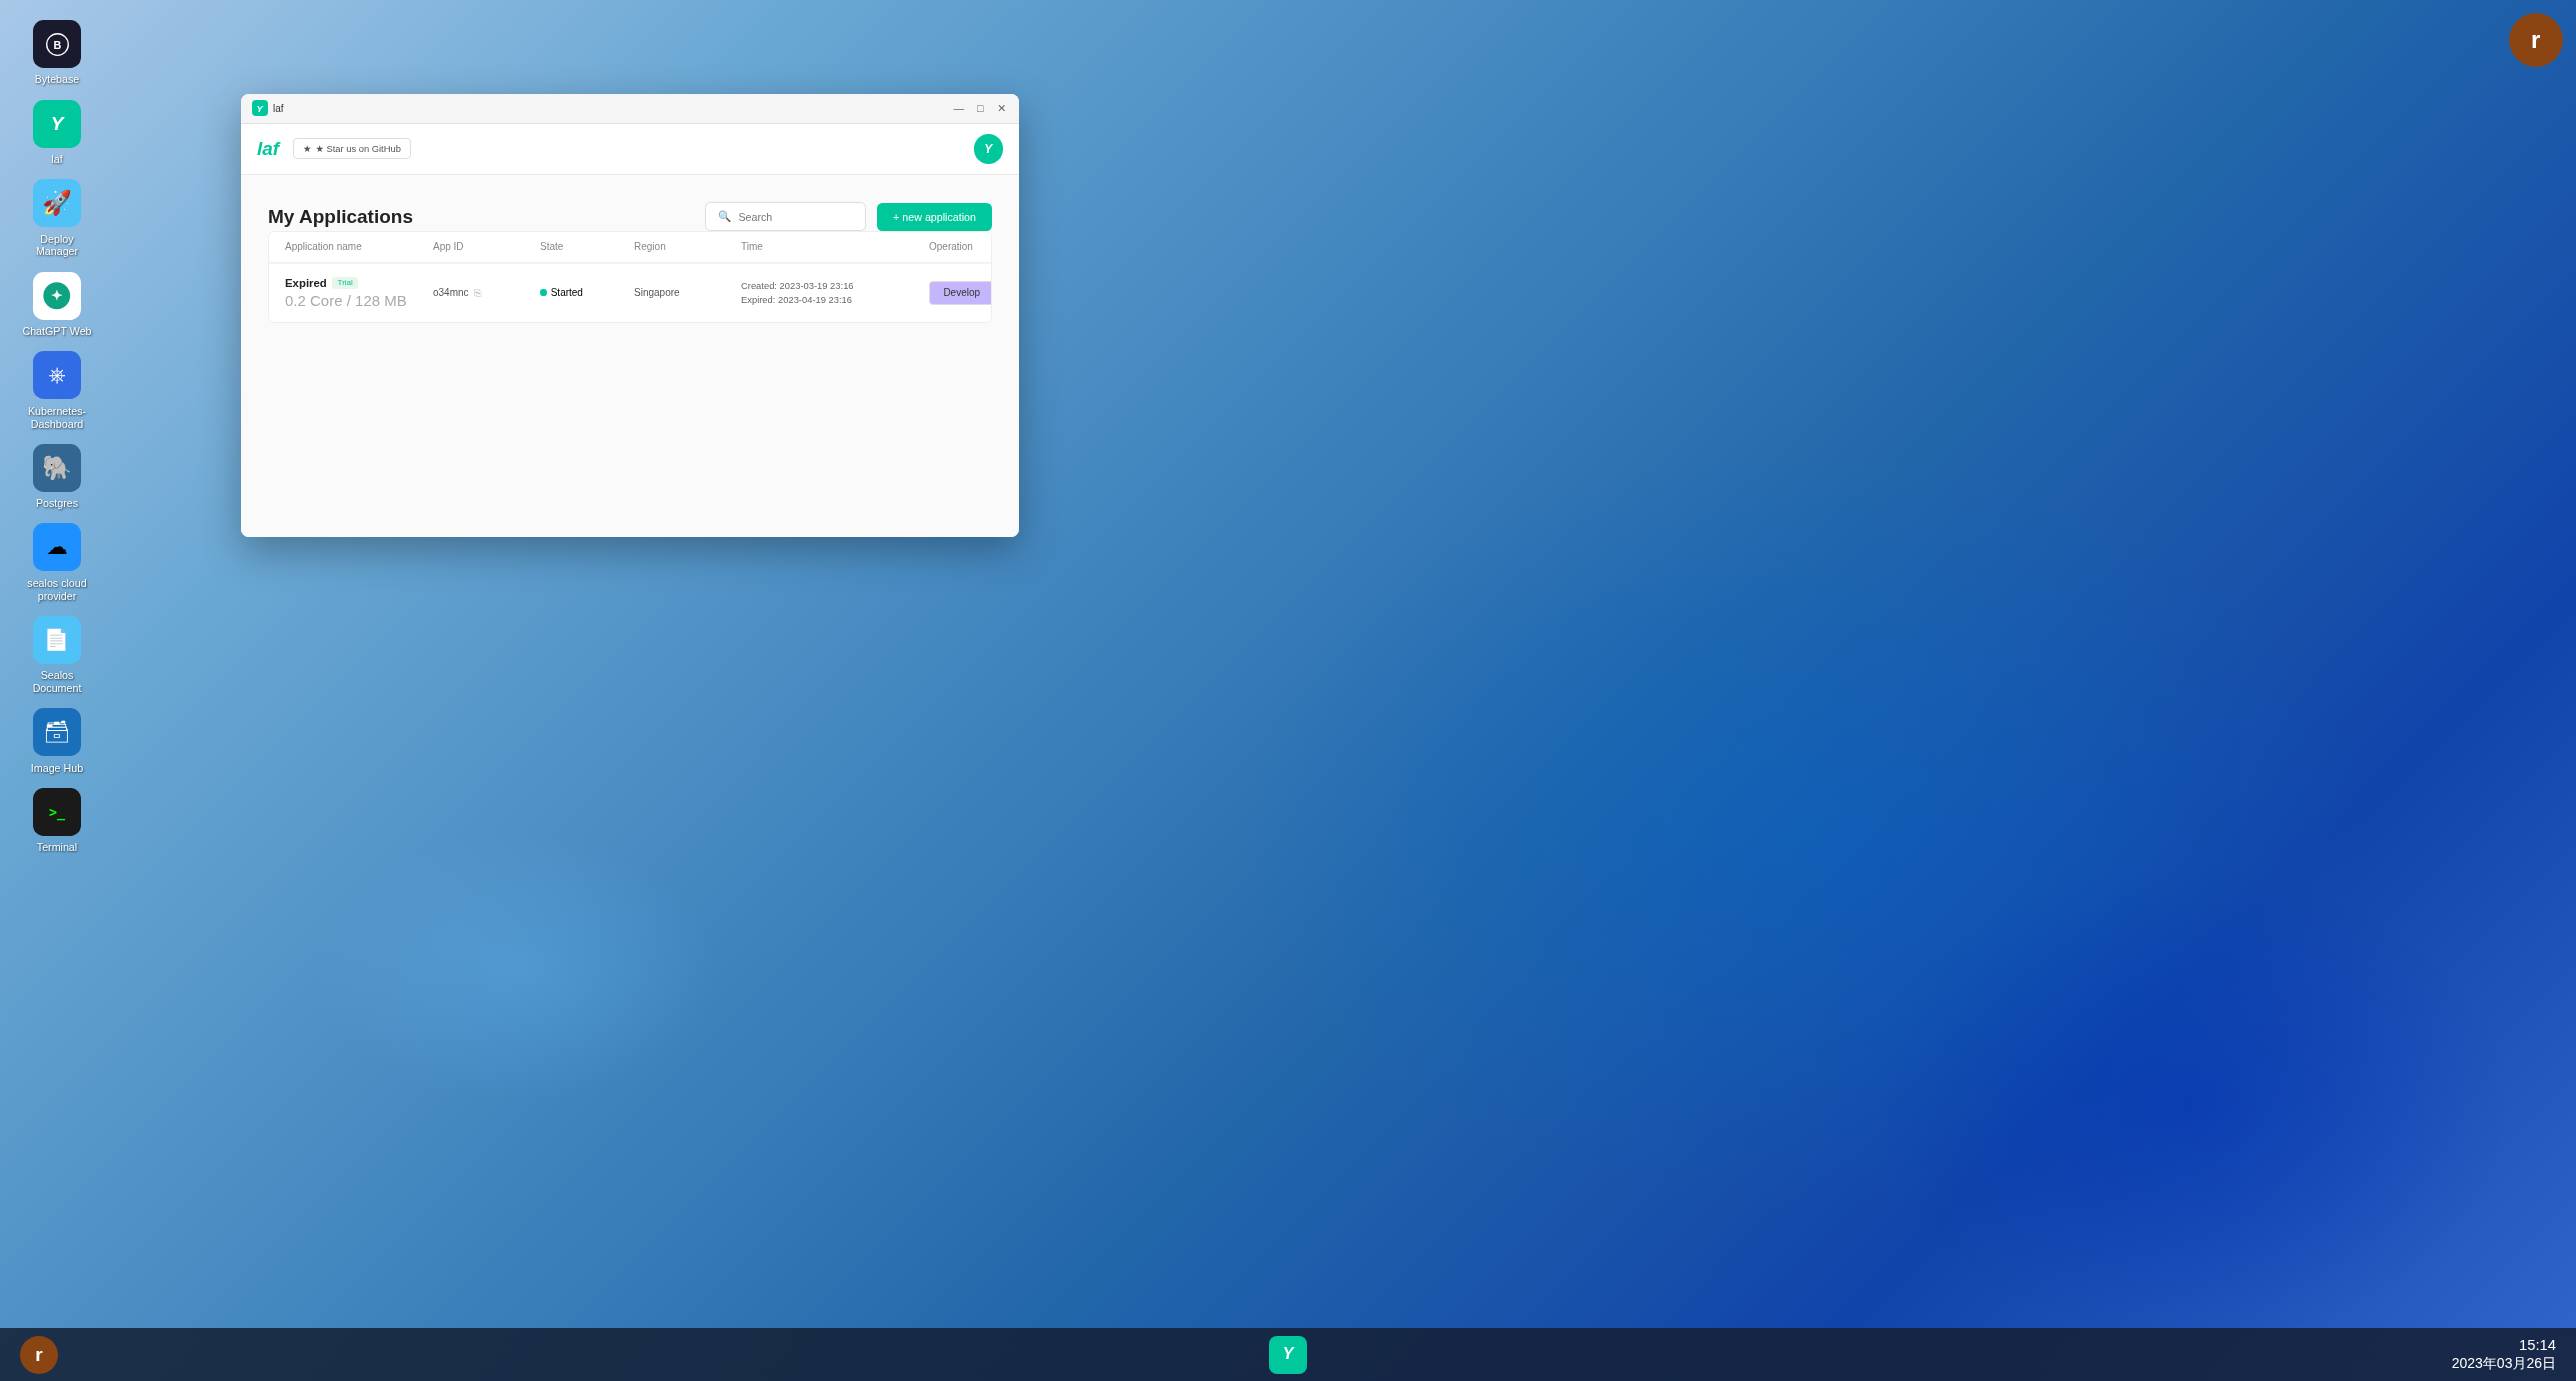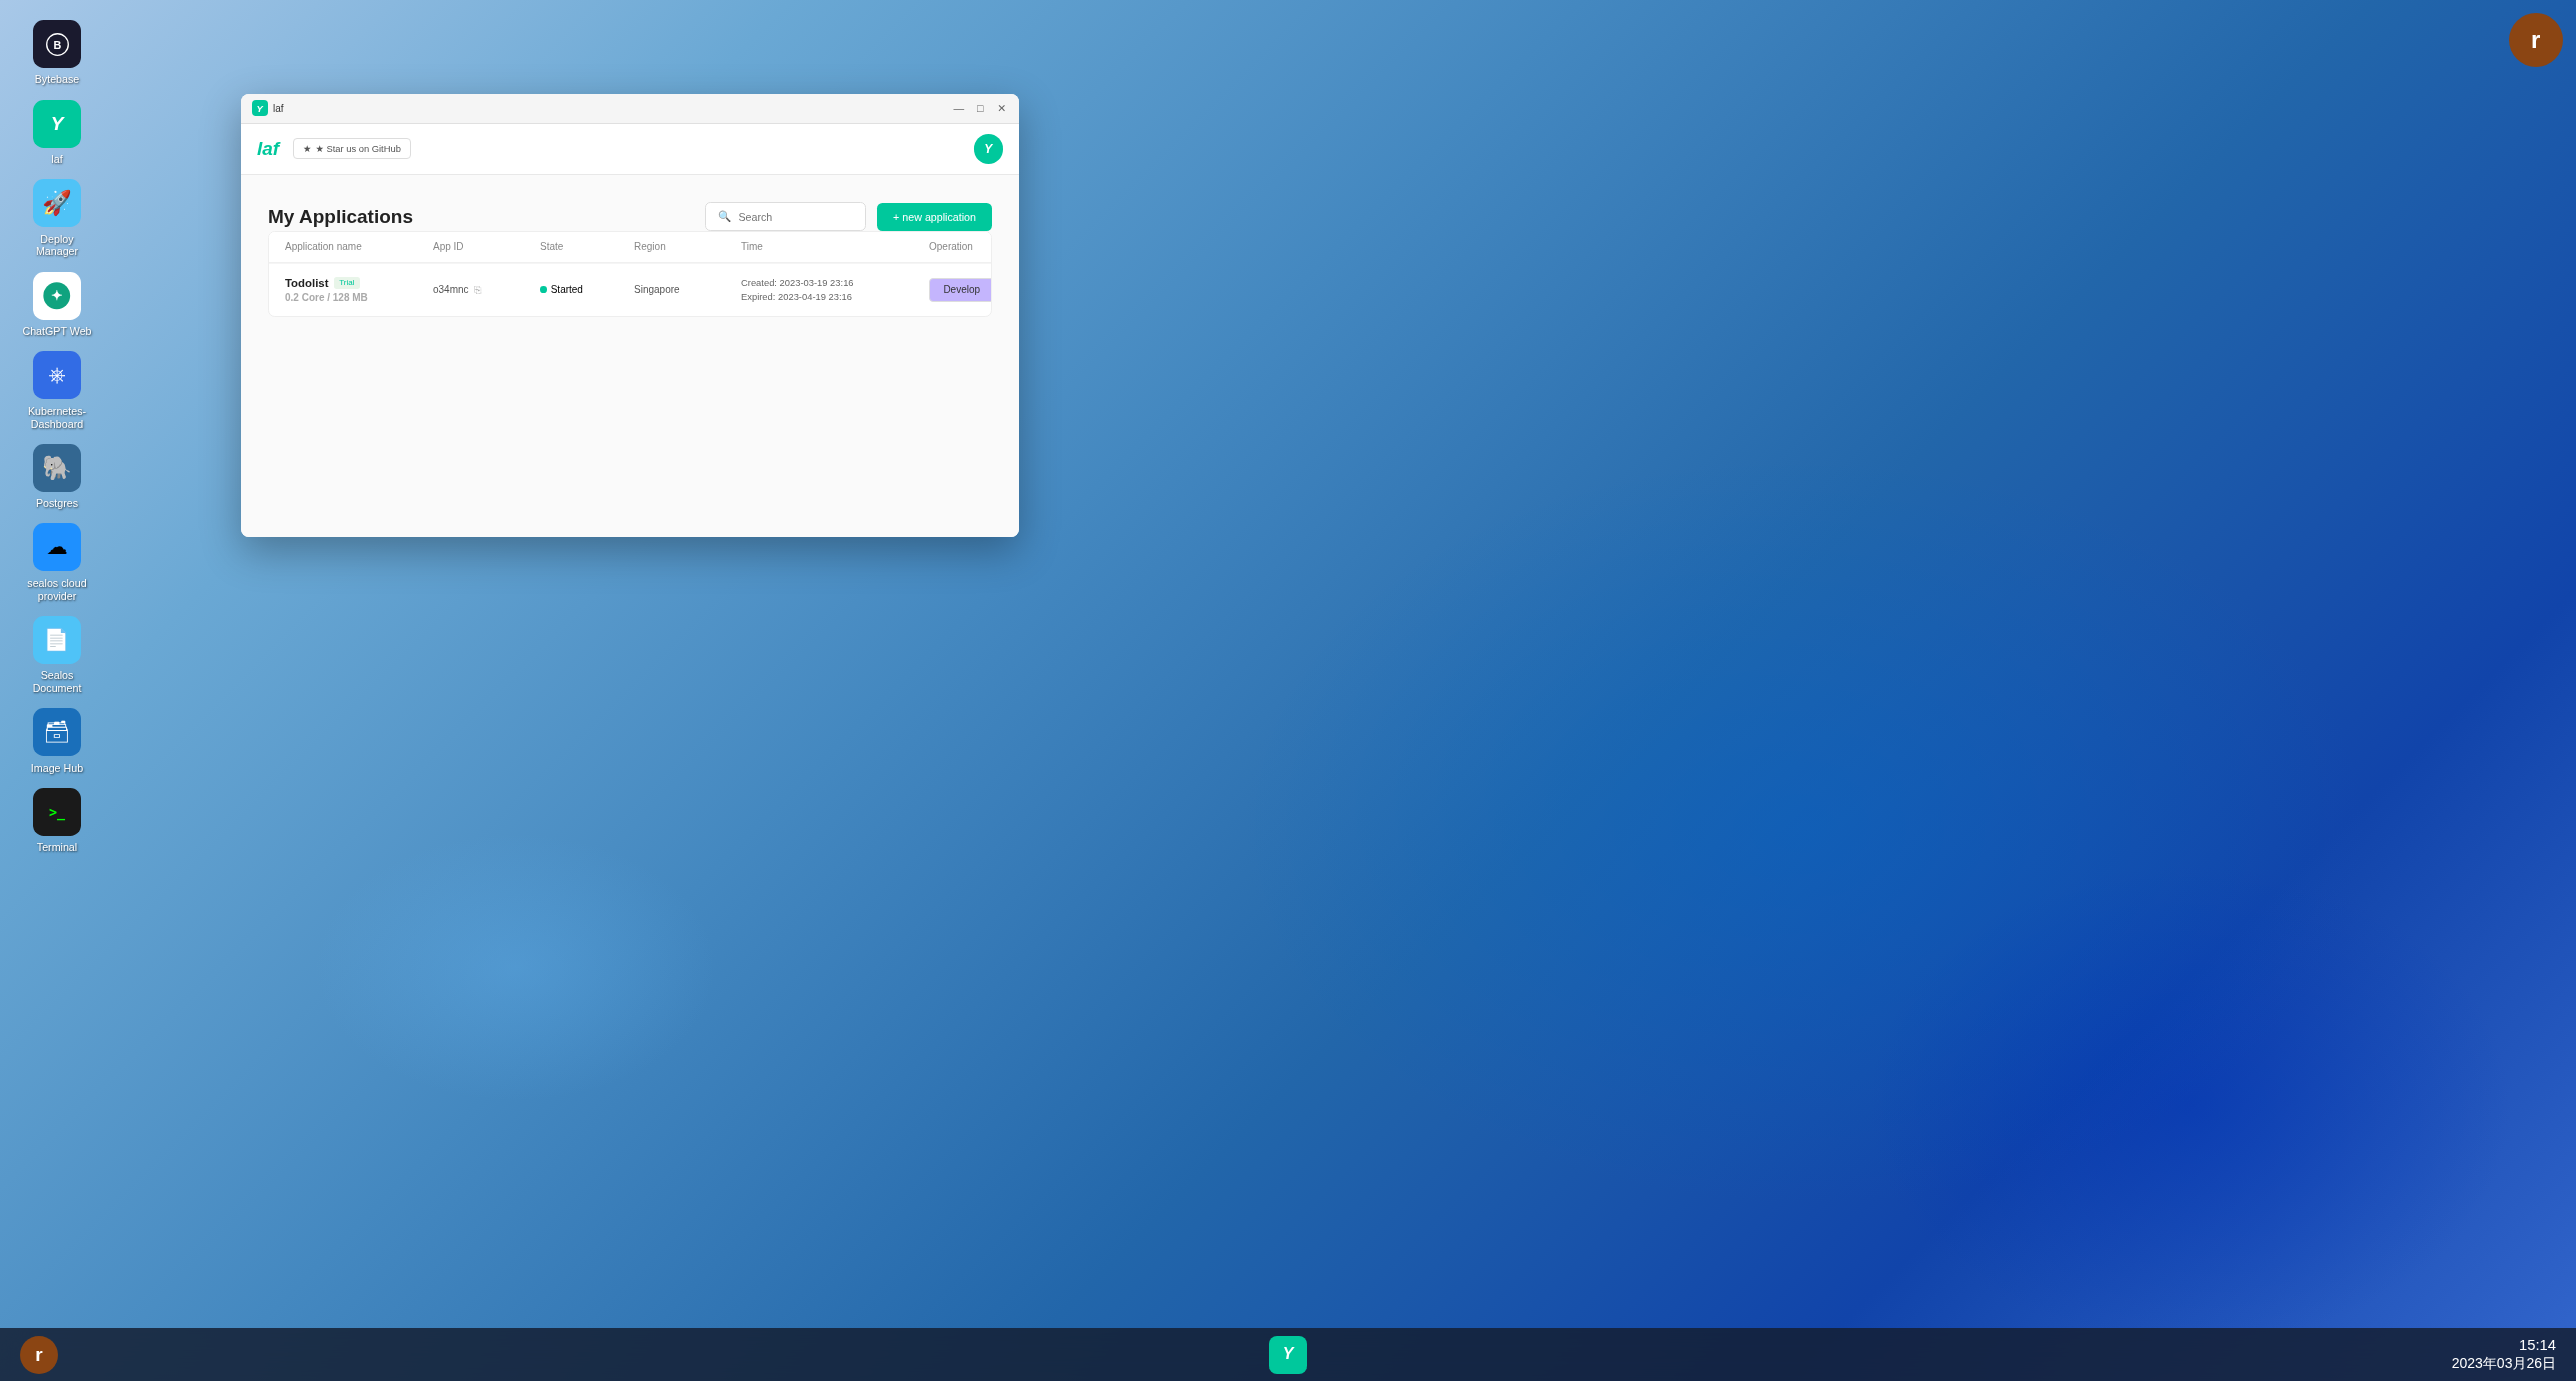--- a/index.html
+++ b/index.html
@@ -373,23 +373,22 @@
 
     .trial-badge {
       font-size: 8px;
       background: #e8f5e9;
       color: #00c89c;
       padding: 1.3px 5.4px;
       border-radius: 2.7px;
     }
 
     .app-specs {
-      font-size: 10px;
+      font-size: 15px;
       color: #aaa;
-      font-weight: bold;
     }
 
     .app-id-cell {
       display: flex;
       align-items: center;
       gap: 5.4px;
     }
 
     .app-id-text {
       font-size: 10px;
@@ -600,21 +599,21 @@
           <span class="table-header-cell">State</span>
           <span class="table-header-cell">Region</span>
           <span class="table-header-cell">Time</span>
           <span class="table-header-cell">Operation</span>
         </div>
 
         <div class="table-row">
 
           <div class="app-name-cell">
             <div class="app-name-row">
-              <span class="app-name-text">Todolist</span>
+              <span class="app-name-text">Expired</span>
               <span class="trial-badge">Trial</span>
             </div>
             <span class="app-specs">0.2 Core / 128 MB</span>
           </div>
 
           <div class="app-id-cell">
             <span class="app-id-text">o34mnc</span>
             <span class="copy-icon">⎘</span>
           </div>
 

